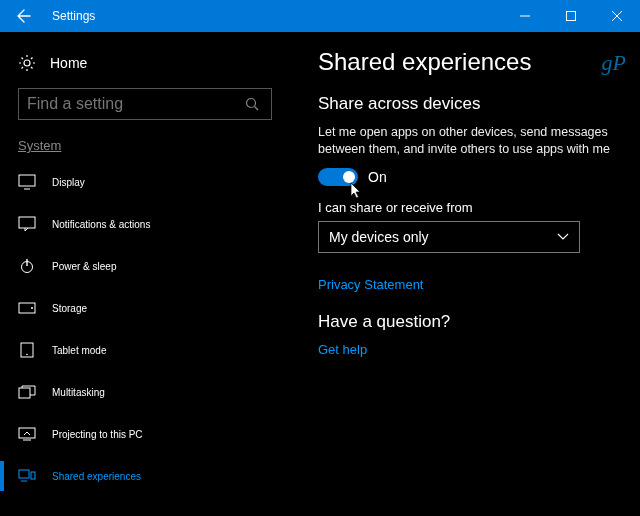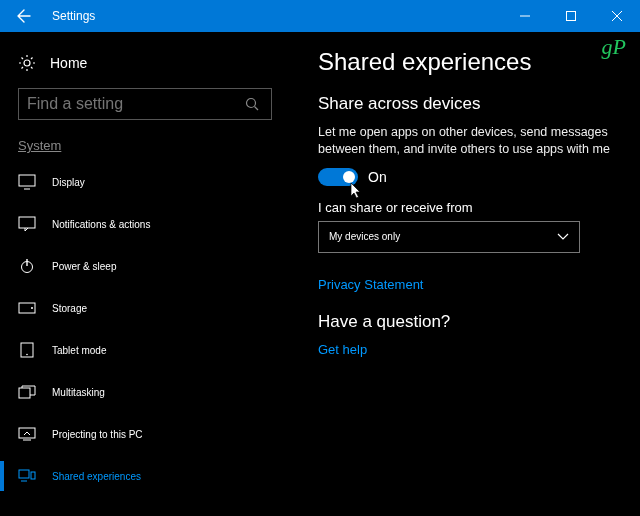--- a/index.html
+++ b/index.html
@@ -23,33 +23,33 @@
   
   .category-lbl { color: #888; font-size: 13px; padding: 6px 18px 8px 18px; text-decoration: underline; }
   
   .nav-item { display: flex; align-items: center; padding: 12px 18px; cursor: pointer; position: relative; }
   .nav-item .icn { width: 18px; height: 18px; display: flex; align-items: center; justify-content: center; }
   .nav-item .lbl { margin-left: 16px; font-size: 10px; }
   .nav-item.active { color: #0099ff; }
   .nav-item.active::before { content: ""; position: absolute; left: 0; top: 6px; bottom: 6px; width: 4px; background: #0078d7; }
   
   .content { flex: 1; padding: 16px 16px 0 28px; position: relative; }
-  .watermark { position: absolute; top: 2px; right: 14px; font-size: 22px; font-style: italic; color: #22c55e; font-family: Georgia, serif; }
+  .watermark { position: absolute; top: 18px; right: 14px; font-size: 22px; font-style: italic; color: #0369a1; font-family: Georgia, serif; }
   .page-title { font-size: 24px; font-weight: 300; margin-bottom: 18px; }
   .section-title { font-size: 17px; font-weight: 400; margin-bottom: 10px; }
   .desc { font-size: 12.5px; line-height: 1.35; color: #eee; margin-bottom: 10px; }
   
   .toggle-row { display: flex; align-items: center; margin-bottom: 14px; position: relative; }
   .toggle { width: 40px; height: 18px; border-radius: 10px; background: #0078d7; position: relative; cursor: pointer; margin-right: 10px; }
   .toggle .knob { position: absolute; right: 3px; top: 3px; width: 12px; height: 12px; border-radius: 50%; background: #fff; }
   .toggle-label { font-size: 14px; }
   .cursor { position: absolute; left: 32px; top: 14px; }
   
   .sub-lbl { font-size: 13px; margin-bottom: 6px; }
-  .dropdown { border: 1px solid #777; height: 32px; width: 262px; display: flex; align-items: center; padding: 0 10px; cursor: pointer; font-size: 10px; margin-bottom: 24px; }
+  .dropdown { border: 1px solid #777; height: 32px; width: 262px; display: flex; align-items: center; padding: 0 10px; cursor: pointer; font-size: 14px; margin-bottom: 24px; }
   .dropdown .val { flex: 1; }
   
   .link { color: #0099ff; font-size: 13px; cursor: pointer; margin-bottom: 20px; }
   .question { font-size: 17px; font-weight: 400; margin-bottom: 10px; }
   
   svg { display: block; }
 </style>
 </head>
 <body>
 

